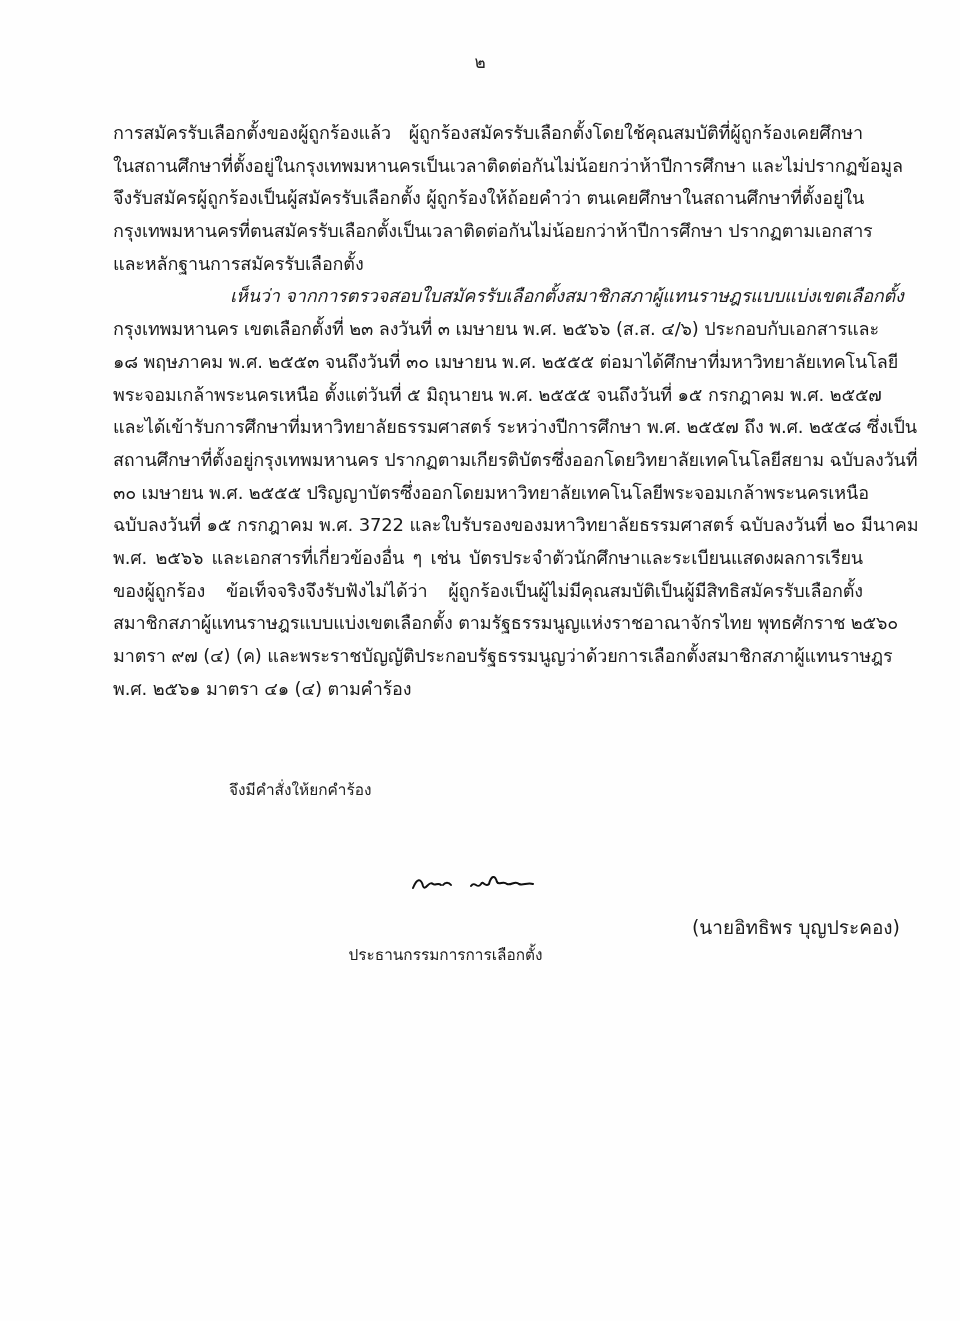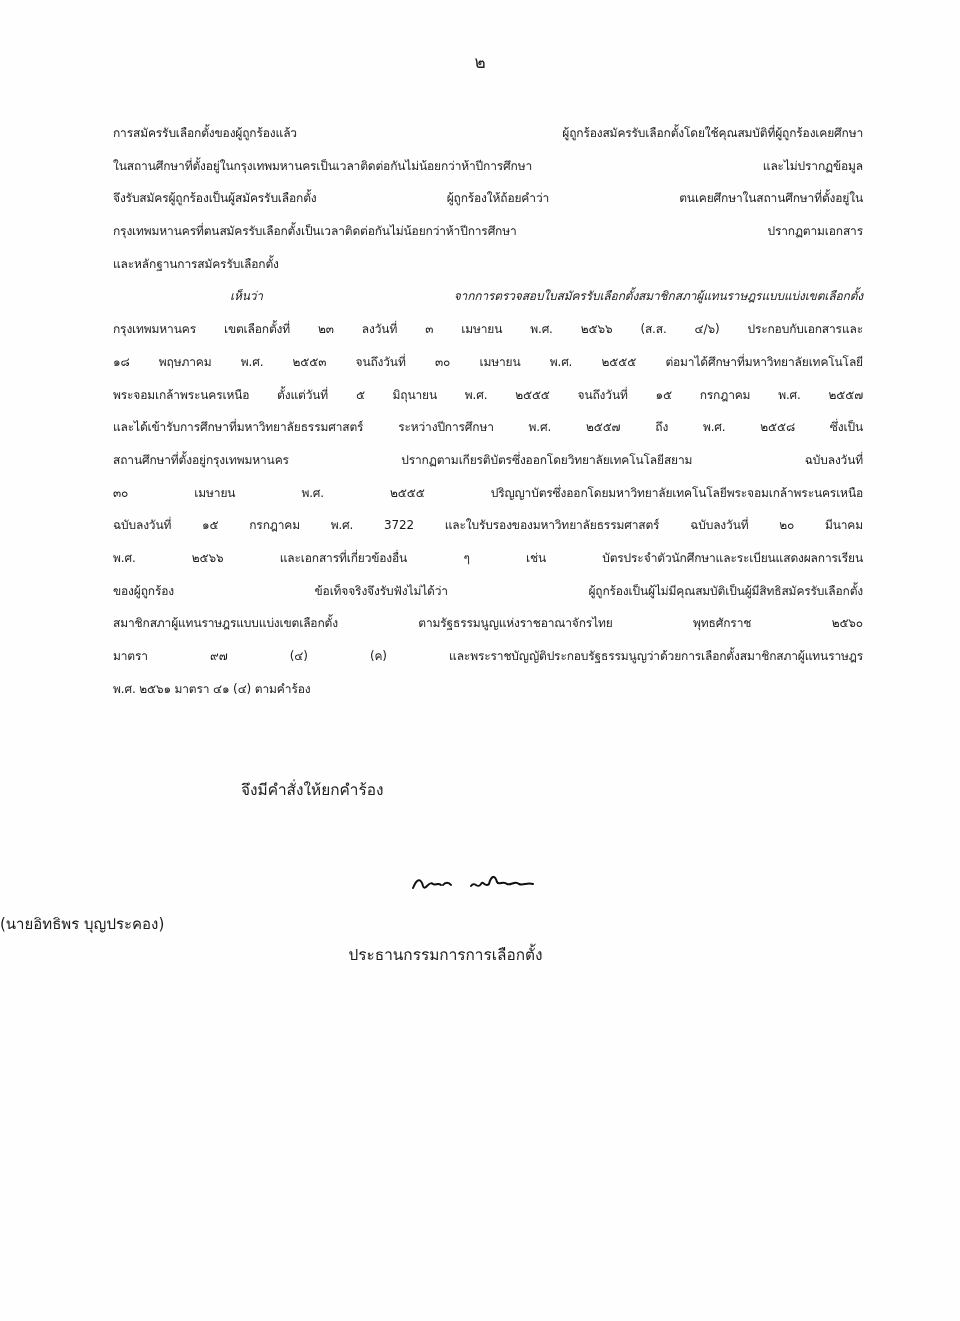--- a/index.html
+++ b/index.html
@@ -12,31 +12,31 @@
     overflow: hidden;
   }
   .page { position: absolute; left: 0; top: 0; width: 960px; height: 1321px; background: #fefefe; }
   .page-number {
     position: absolute; top: 48px; left: 0; width: 960px;
     text-align: center; font-size: 17px; color: #222;
   }
   .body-text { position: absolute; left: 113px; top: 117px; width: 750px; }
   .line {
     height: 32.7px; line-height: 32.7px;
-    font-size: 12px; white-space: nowrap;
+    font-size: 18px; white-space: nowrap;
     text-align: justify; text-align-last: justify;
     letter-spacing: -0.15px;
   }
   .line.last { text-align-last: left; }
   .line.indent { padding-left: 117px; font-style: italic; }
-  .closing { position: absolute; left: 229px; top: 777px; font-size: 15.4px; margin-left: 12px; }
+  .closing { position: absolute; left: 229px; top: 777px; font-size: 15.4px; }
   .signature {
     position: absolute; left: 405px; top: 870px; width: 160px; height: 28px;
   }
-  .sig-name { position: absolute; left: 0; width: 900px; top: 912px; text-align: left; font-size: 15px; }
+  .sig-name { position: absolute; left: 0; width: 900px; top: 912px; text-align: right; font-size: 19px; }
   .sig-title { position: absolute; left: 0; width: 891px; top: 942px; text-align: center; font-size: 15.4px; }
 </style>
 </head>
 <body>
 
 <div class="page">
   <div class="page-number">๒</div>
 
   <div class="body-text">
 

